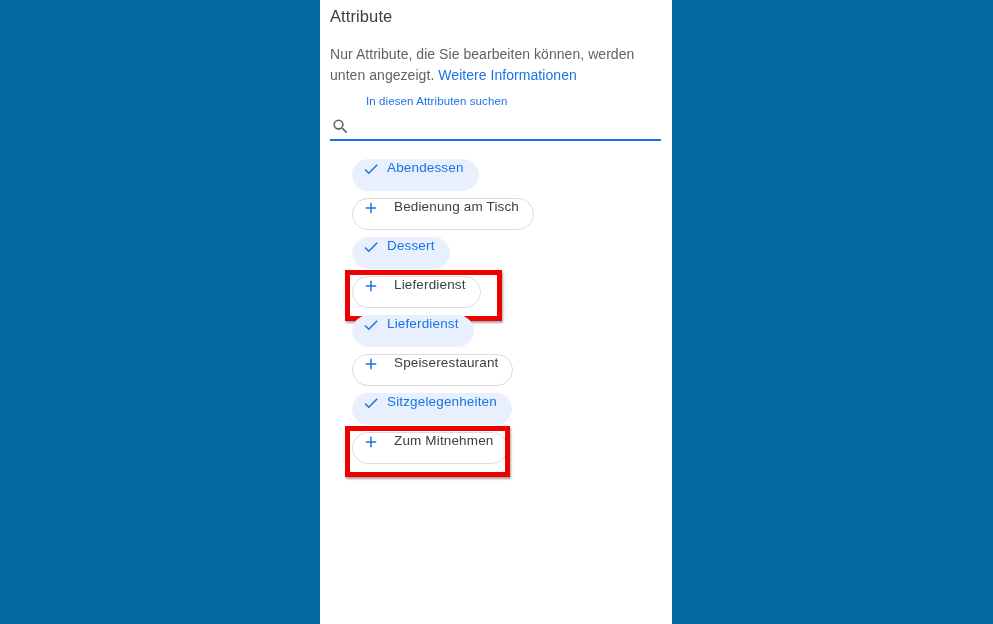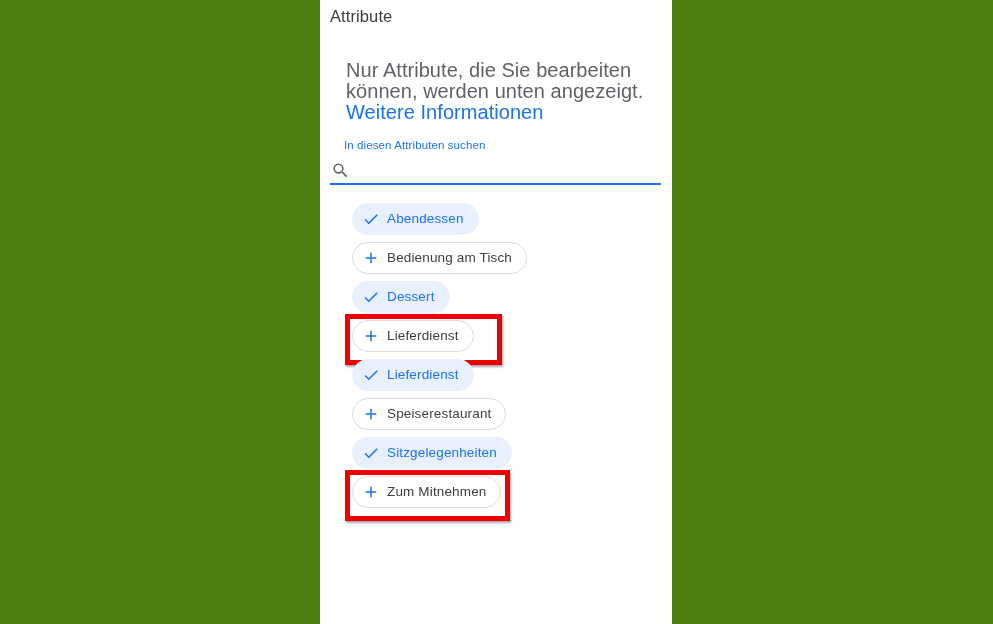--- a/index.html
+++ b/index.html
@@ -14,21 +14,21 @@
     background: #f1f3f4;
     font-family: "Liberation Sans", sans-serif;
     overflow: hidden;
     position: relative;
   }
 
   
   #app-root {
     position: absolute;
     inset: 0;
-    background: #4d7c0f;
+    background: #0369a1;
   }
 
   #attributes-panel {
     position: absolute;
     left: 320px;
     top: 0;
     width: 352px;
     height: 624px;
     background: #ffffff;
     overflow: hidden;
@@ -41,45 +41,45 @@
   .panel-title {
     font-size: 16.5px;
     color: #3c4043;
     font-weight: 400;
     margin: 0;
     padding: 7px 0 0 0;
     letter-spacing: .1px;
   }
 
   .panel-desc {
-    font-size: 20px;
+    font-size: 14px;
     line-height: 21px;
     color: #5f6368;
-    margin: 16px;
+    margin: 0;
     padding: 18px 0 0 0;
     max-width: 322px;
     letter-spacing: .05px;
   }
 
   .inline-link {
     color: #1a73e8;
     text-decoration: none;
     cursor: pointer;
   }
 
   
   .search-field {
     position: relative;
     margin: 9px 0 0 0;
     height: 46px;
     width: 331px;
   }
   .search-floating-label {
     position: absolute;
-    left: 14px;
+    left: 36px;
     top: 0;
     font-size: 11.5px;
     color: #1a73e8;
     letter-spacing: .1px;
     white-space: nowrap;
   }
   .search-row {
     position: absolute;
     left: 0;
     top: 18px;
@@ -122,21 +122,20 @@
     list-style: none;
   }
   .chip-row {
     position: relative;
     height: 39px;
     display: flex;
     align-items: center;
   }
   .chip {
     display: inline-flex;
-    align-items: center;
     height: 32px;
     border-radius: 16px;
     padding: 0 14px 0 9px;
     font-size: 13.5px;
     letter-spacing: .15px;
     cursor: pointer;
     user-select: none;
     white-space: nowrap;
   }
   .chip .chip-icon {
@@ -148,20 +147,21 @@
   }
   .chip.selected {
     background: #e8f0fe;
     border: 1px solid #e8f0fe;
     color: #1a73e8;
   }
   .chip.unselected {
     background: #ffffff;
     border: 1px solid #dadce0;
     color: #3c4043;
+    gap: 7px;
   }
 
   
   .chip-row.highlighted::after {
     content: "";
     position: absolute;
     left: -7px;
     top: -2px;
     width: 147px;
     height: 41px;

